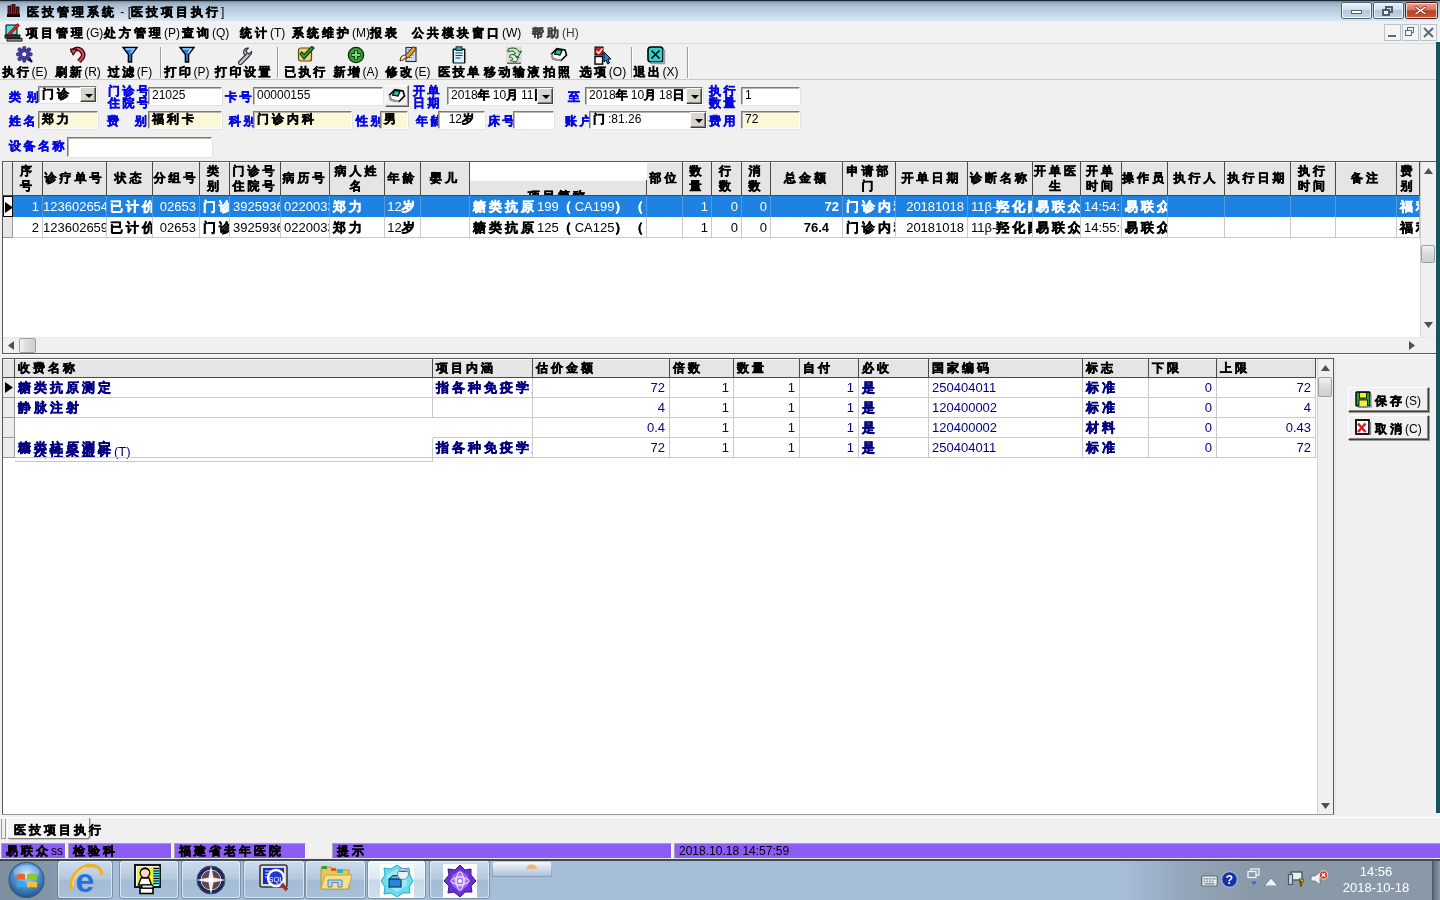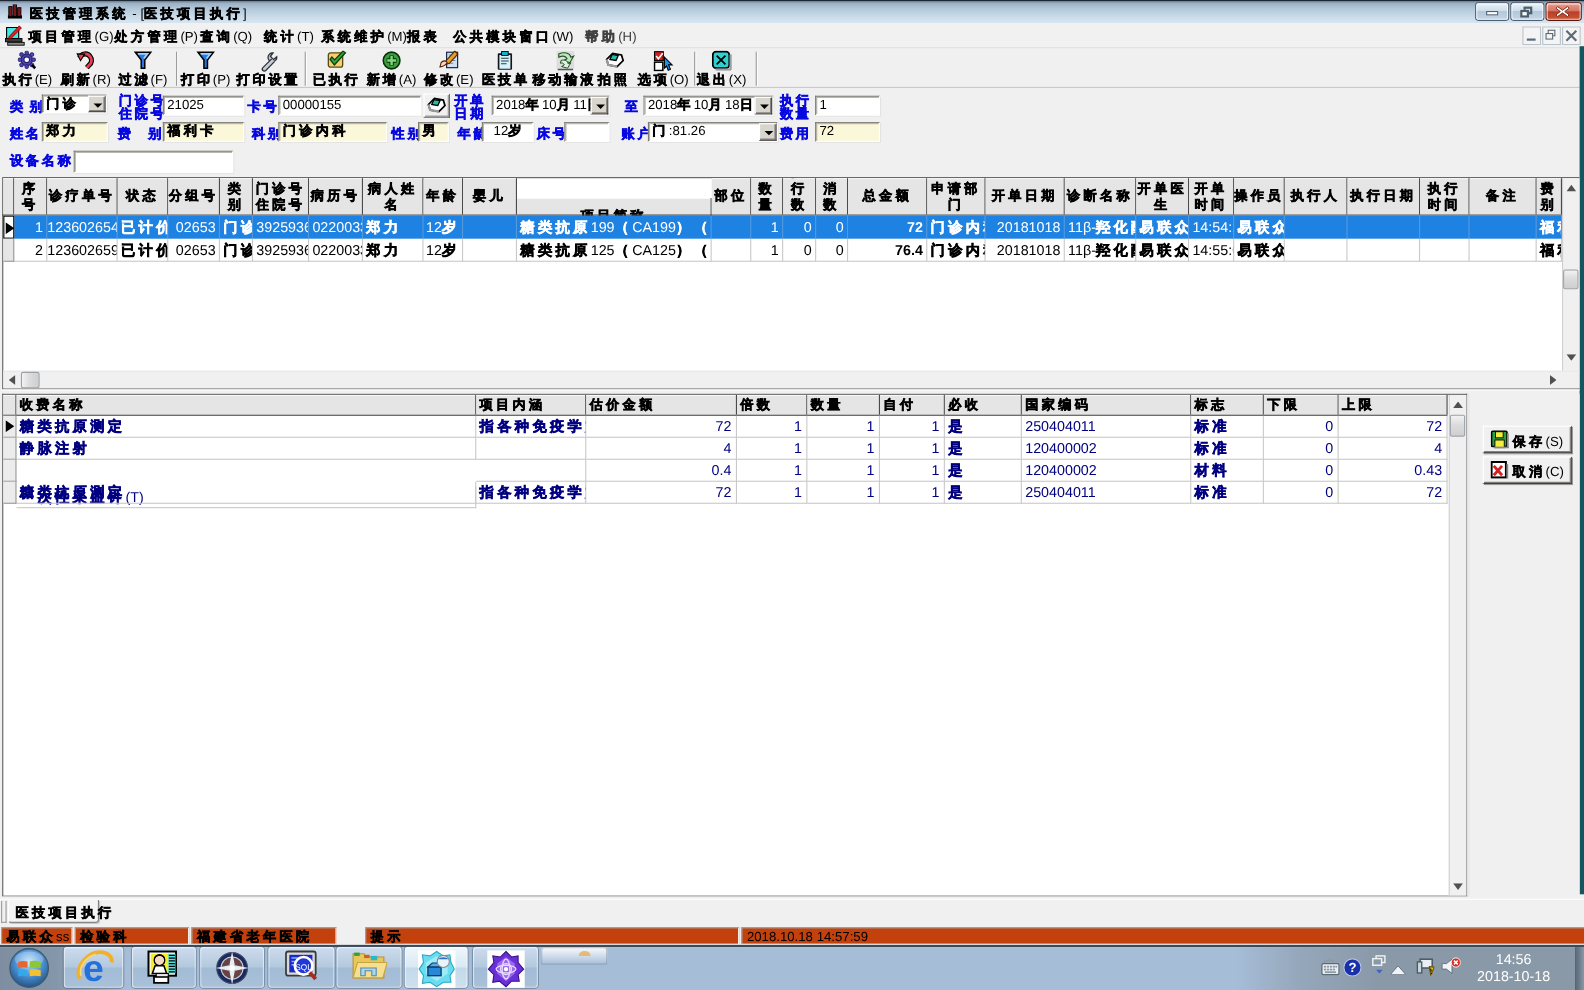--- a/index.html
+++ b/index.html
@@ -14,21 +14,21 @@
  border-right-color:#404040;border-bottom-color:#404040;box-shadow:inset -1px -1px 0 #86837c;}
 .combtn:after{content:"";position:absolute;left:4px;top:6px;border:4px solid transparent;border-top:4px solid #000;}
 .gridcell{position:absolute;overflow:hidden;white-space:pre;font-size:13px;line-height:20px;}
 .hdrcell{position:absolute;overflow:hidden;background:#e5e5e5;box-shadow:inset 0 1px 0 #f8f8f8;color:#000;font-size:13px;
  border-right:1px solid #4a4a4a;display:flex;align-items:center;justify-content:center;text-align:center;line-height:15px;}
 .tbtxt{position:absolute;font-size:12px;color:#000;white-space:pre;text-align:center;}
 .sep{position:absolute;width:2px;border-left:1px solid #9c9c9c;border-right:1px solid #fff;}
 .sb{position:absolute;background:#f0f0f0;}
 .sbthumb{position:absolute;background:linear-gradient(180deg,#f2f2f2,#dcdcdc 45%,#cfcfcf);border:1px solid #9aa0a6;border-radius:2px;}
 .sbthumbv{position:absolute;background:linear-gradient(90deg,#f2f2f2,#dcdcdc 45%,#cfcfcf);border:1px solid #9aa0a6;border-radius:2px;}
-.statf{position:absolute;top:843px;height:16px;background:#c2410c;border-top:1px solid #a5a5a5;
+.statf{position:absolute;top:843px;height:16px;background:#8b5cf6;border-top:1px solid #a5a5a5;
  border-left:1px solid #a5a5a5;border-bottom:1px solid #fff;border-right:1px solid #fff;
  font-size:12px;line-height:14px;padding-left:4px;color:#000;white-space:pre;overflow:hidden;}
 .tbtn{position:absolute;top:861px;height:37px;border-radius:3px;
  background:linear-gradient(180deg,#cddced 0%,#b4c9de 48%,#a3bcd5 52%,#a9c0d9 100%);
  box-shadow:inset 0 0 0 1px rgba(255,255,255,0.55), 0 0 0 1px rgba(70,90,110,0.45);}
 .trayico{position:absolute;}
 .k{font-weight:bold;letter-spacing:3px;-webkit-text-stroke:0.5px currentColor;}
 .lbl .k,.tbtxt .k{letter-spacing:2.5px;}
 
 </style></head><body>
@@ -355,21 +355,21 @@
 <div class="gridcell" style="left:230px;top:217px;width:51px;height:21px;line-height:21px;color:#000;padding-left:3px;border-right:1px solid #c9c9c9;border-bottom:1px solid #c9c9c9;">39259362</div>
 <div class="gridcell" style="left:281px;top:217px;width:49px;height:21px;line-height:21px;color:#000;padding-left:3px;border-right:1px solid #c9c9c9;border-bottom:1px solid #c9c9c9;">02200337</div>
 <div class="gridcell" style="left:330px;top:217px;width:55px;height:21px;line-height:21px;color:#000;padding-left:3px;border-right:1px solid #c9c9c9;border-bottom:1px solid #c9c9c9;"><span class="k">郑力</span></div>
 <div class="gridcell" style="left:385px;top:217px;width:36px;height:21px;line-height:21px;color:#000;text-align:center;border-right:1px solid #c9c9c9;border-bottom:1px solid #c9c9c9;">12<span class="k">岁</span></div>
 <div class="gridcell" style="left:421px;top:217px;width:49px;height:21px;line-height:21px;color:#000;padding-left:3px;border-right:1px solid #c9c9c9;border-bottom:1px solid #c9c9c9;"></div>
 <div class="gridcell" style="left:470px;top:217px;width:177px;height:21px;line-height:21px;color:#000;padding-left:3px;border-right:1px solid #c9c9c9;border-bottom:1px solid #c9c9c9;text-align:right;"><span class="k">糖类抗原</span>125<span class="k">（</span>CA125<span class="k">）（</span></div>
 <div class="gridcell" style="left:647px;top:217px;width:36px;height:21px;line-height:21px;color:#000;padding-left:3px;border-right:1px solid #c9c9c9;border-bottom:1px solid #c9c9c9;"></div>
 <div class="gridcell" style="left:683px;top:217px;width:29px;height:21px;line-height:21px;color:#000;text-align:right;padding-right:3px;border-right:1px solid #c9c9c9;border-bottom:1px solid #c9c9c9;">1</div>
 <div class="gridcell" style="left:712px;top:217px;width:30px;height:21px;line-height:21px;color:#000;text-align:right;padding-right:3px;border-right:1px solid #c9c9c9;border-bottom:1px solid #c9c9c9;">0</div>
 <div class="gridcell" style="left:742px;top:217px;width:29px;height:21px;line-height:21px;color:#000;text-align:right;padding-right:3px;border-right:1px solid #c9c9c9;border-bottom:1px solid #c9c9c9;">0</div>
-<div class="gridcell" style="left:771px;top:217px;width:72px;height:21px;line-height:21px;color:#000;text-align:right;padding-right:3px;font-weight:bold;border-right:1px solid #c9c9c9;border-bottom:1px solid #c9c9c9;">76.4</div>
+<div class="gridcell" style="left:771px;top:217px;width:72px;height:21px;line-height:21px;color:#000;text-align:right;padding-right:13px;font-weight:bold;border-right:1px solid #c9c9c9;border-bottom:1px solid #c9c9c9;">76.4</div>
 <div class="gridcell" style="left:843px;top:217px;width:53px;height:21px;line-height:21px;color:#000;padding-left:3px;border-right:1px solid #c9c9c9;border-bottom:1px solid #c9c9c9;"><span class="k">门诊内科</span></div>
 <div class="gridcell" style="left:896px;top:217px;width:72px;height:21px;line-height:21px;color:#000;text-align:right;padding-right:3px;border-right:1px solid #c9c9c9;border-bottom:1px solid #c9c9c9;">20181018</div>
 <div class="gridcell" style="left:968px;top:217px;width:65px;height:21px;line-height:21px;color:#000;padding-left:3px;border-right:1px solid #c9c9c9;border-bottom:1px solid #c9c9c9;">11β-<span class="k">羟化酶</span></div>
 <div class="gridcell" style="left:1033px;top:217px;width:48px;height:21px;line-height:21px;color:#000;padding-left:3px;border-right:1px solid #c9c9c9;border-bottom:1px solid #c9c9c9;"><span class="k">易联众</span></div>
 <div class="gridcell" style="left:1081px;top:217px;width:41px;height:21px;line-height:21px;color:#000;padding-left:3px;border-right:1px solid #c9c9c9;border-bottom:1px solid #c9c9c9;">14:55:09</div>
 <div class="gridcell" style="left:1122px;top:217px;width:46px;height:21px;line-height:21px;color:#000;padding-left:3px;border-right:1px solid #c9c9c9;border-bottom:1px solid #c9c9c9;"><span class="k">易联众</span></div>
 <div class="gridcell" style="left:1168px;top:217px;width:57px;height:21px;line-height:21px;color:#000;padding-left:3px;border-right:1px solid #c9c9c9;border-bottom:1px solid #c9c9c9;"></div>
 <div class="gridcell" style="left:1225px;top:217px;width:66px;height:21px;line-height:21px;color:#000;padding-left:3px;border-right:1px solid #c9c9c9;border-bottom:1px solid #c9c9c9;"></div>
 <div class="gridcell" style="left:1291px;top:217px;width:45px;height:21px;line-height:21px;color:#000;padding-left:3px;border-right:1px solid #c9c9c9;border-bottom:1px solid #c9c9c9;"></div>
 <div class="gridcell" style="left:1336px;top:217px;width:61px;height:21px;line-height:21px;color:#000;padding-left:3px;border-right:1px solid #c9c9c9;border-bottom:1px solid #c9c9c9;"></div>

